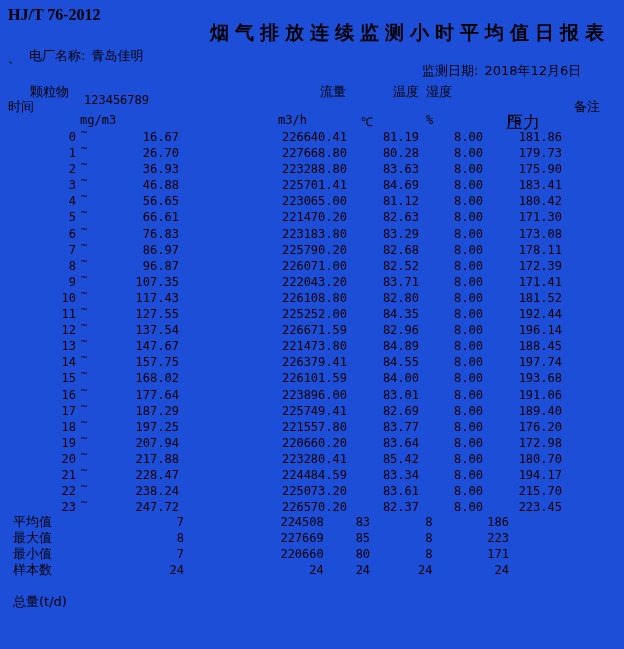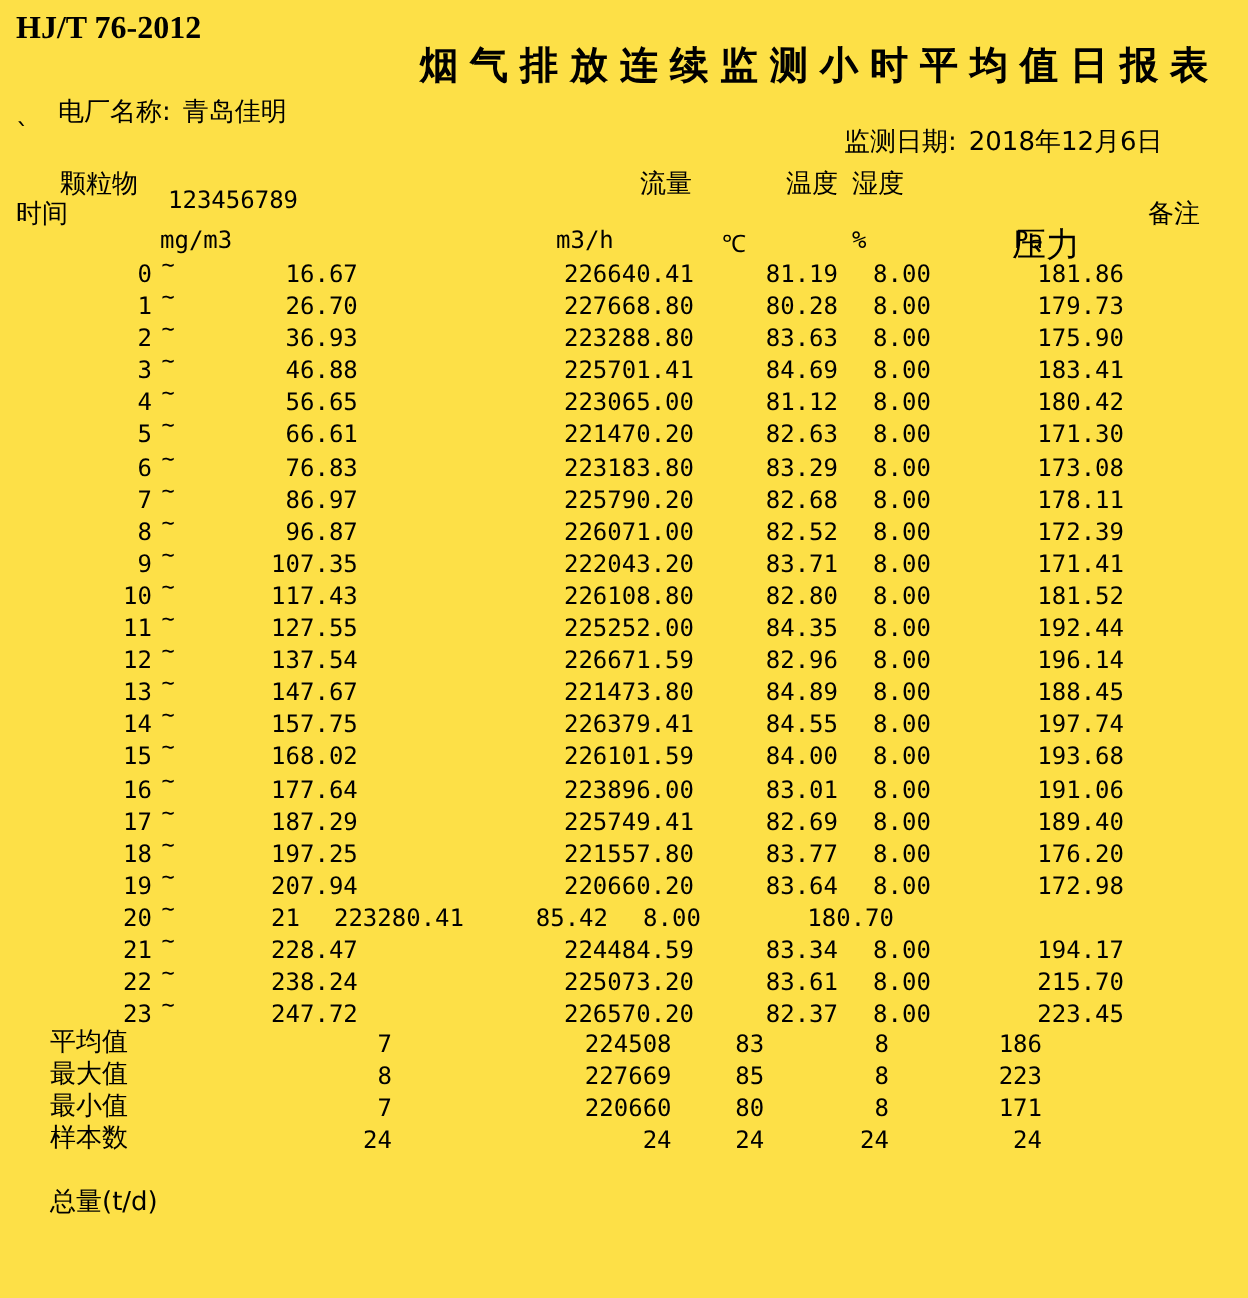--- a/index.html
+++ b/index.html
@@ -1,17 +1,17 @@
 <!DOCTYPE html>
 <html><head>
 <meta charset="utf-8">
 <style>
   html,body{margin:0;padding:0;background:#fff;}
   .page{
-    position:relative;width:624px;height:649px;background:#fde047;color:#000000;
+    position:relative;width:624px;height:649px;background:#1d4ed8;color:#000000;
     font-family:"DejaVu Sans",sans-serif;overflow:hidden;
   }
   .abs{position:absolute;white-space:nowrap;}
   .standard{left:8px;top:6px;font-family:"Liberation Serif",serif;font-weight:bold;font-size:16px;}
   .title{left:210px;top:20px;font-weight:bold;font-size:19px;letter-spacing:6px;}
   .plant-line{left:8px;top:47px;font-size:13px;margin-left:21px;}
   .plant-line .gap{display:inline-block;width:6px;}
   .code-mark{left:8px;top:60px;font-size:13px;}
   .plant-code{left:84px;top:65px;font-family:"DejaVu Sans Mono",monospace;font-size:12px;margin-top:28px;}
   .date-line{left:422px;top:62px;font-size:13px;}
@@ -23,31 +23,31 @@
   .h-press{left:506px;top:83px;font-size:17px;margin-top:28px;}
   .h-time{left:8px;top:98px;font-size:13px;}
   .h-remark{left:574px;top:98px;font-size:13px;}
   .u-dust{left:80px;top:113px;}
   .u-flow{left:278px;top:113px;}
   .u-temp{left:361px;top:113px;}
   .u-hum{left:426px;top:113px;}
   .u-press{left:507px;top:113px;}
   .unit{font-family:"DejaVu Sans Mono",monospace;font-size:12px;}
   #hour-rows{position:absolute;left:0;top:129px;width:624px;}
-  #summary-rows{position:absolute;left:17px;top:514px;width:504px;}
+  #summary-rows{position:absolute;left:5px;top:514px;width:504px;}
   .hrow,.srow{display:flex;height:16.1px;line-height:16.1px;font-family:"DejaVu Sans Mono",monospace;font-size:12px;}
   .hrow span,.srow span{display:block;}
   .c1{width:76px;text-align:right;}
   .ct{width:16px;text-align:center;}
   .tilde{position:relative;top:-4px;font-size:11px;display:inline-block;}
   .c2{width:58px;text-align:right;}
   .c3{width:115px;text-align:left;}
   .c4{width:82px;text-align:right;}
   .c5{width:72px;text-align:right;}
-  .c6{width:64px;text-align:center;}
+  .c6{width:64px;text-align:right;}
   .c7{width:79px;text-align:right;}
   .s-label{width:108px;padding-left:8px;box-sizing:border-box;text-align:left;font-family:"DejaVu Sans",sans-serif;font-size:13px;}
   .s1{width:92px;text-align:right;}
   .s2{width:157px;text-align:right;}
   .s3{width:52px;text-align:right;}
   .s4{width:70px;text-align:right;}
   .s5{width:86px;text-align:right;}
   .footer-note{left:8px;top:662px;font-size:13px;}
 </style>
 </head>
@@ -322,20 +322,21 @@
         <span class="c5">83.64</span>
         <span class="c6">8.00</span>
         <span class="c7">172.98</span>
       </div>
       <div class="hrow">
         <span class="c1">20</span>
         <span class="ct">
           <span class="tilde">~</span>
         </span>
         <span class="c2">21</span>
+        <span class="c3">7.88</span>
         <span class="c4">223280.41</span>
         <span class="c5">85.42</span>
         <span class="c6">8.00</span>
         <span class="c7">180.70</span>
       </div>
       <div class="hrow">
         <span class="c1">21</span>
         <span class="ct">
           <span class="tilde">~</span>
         </span>

